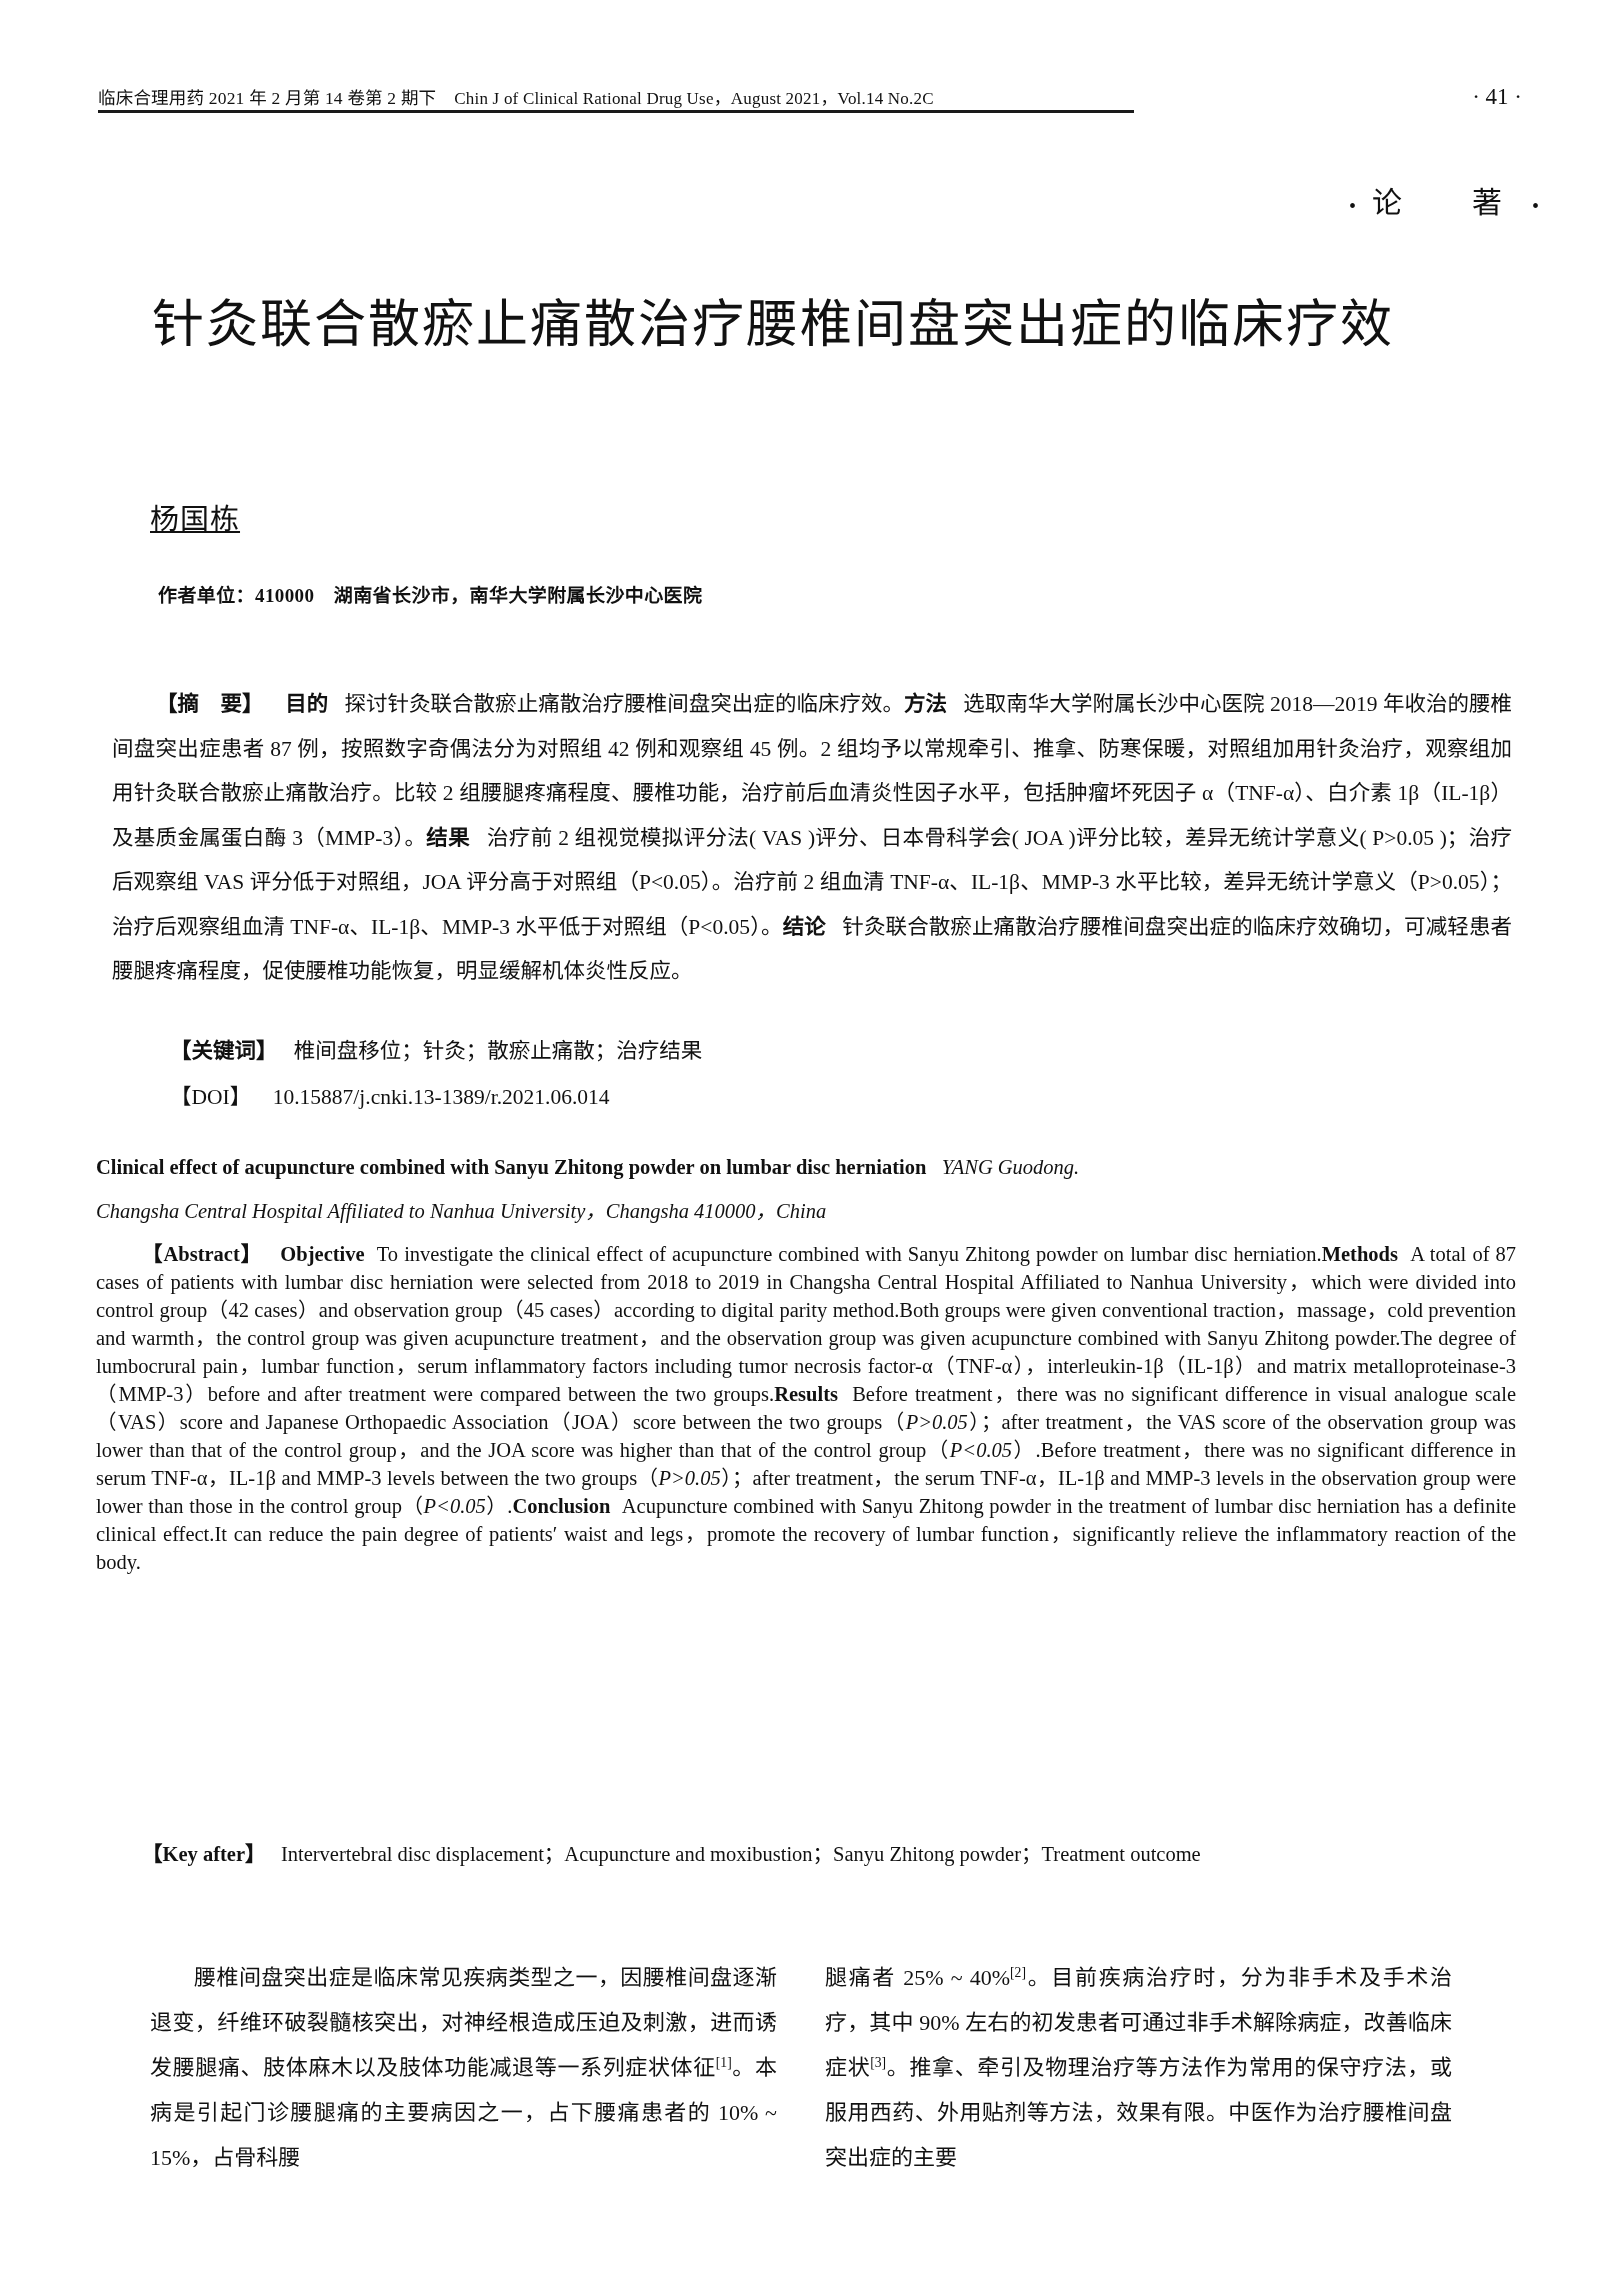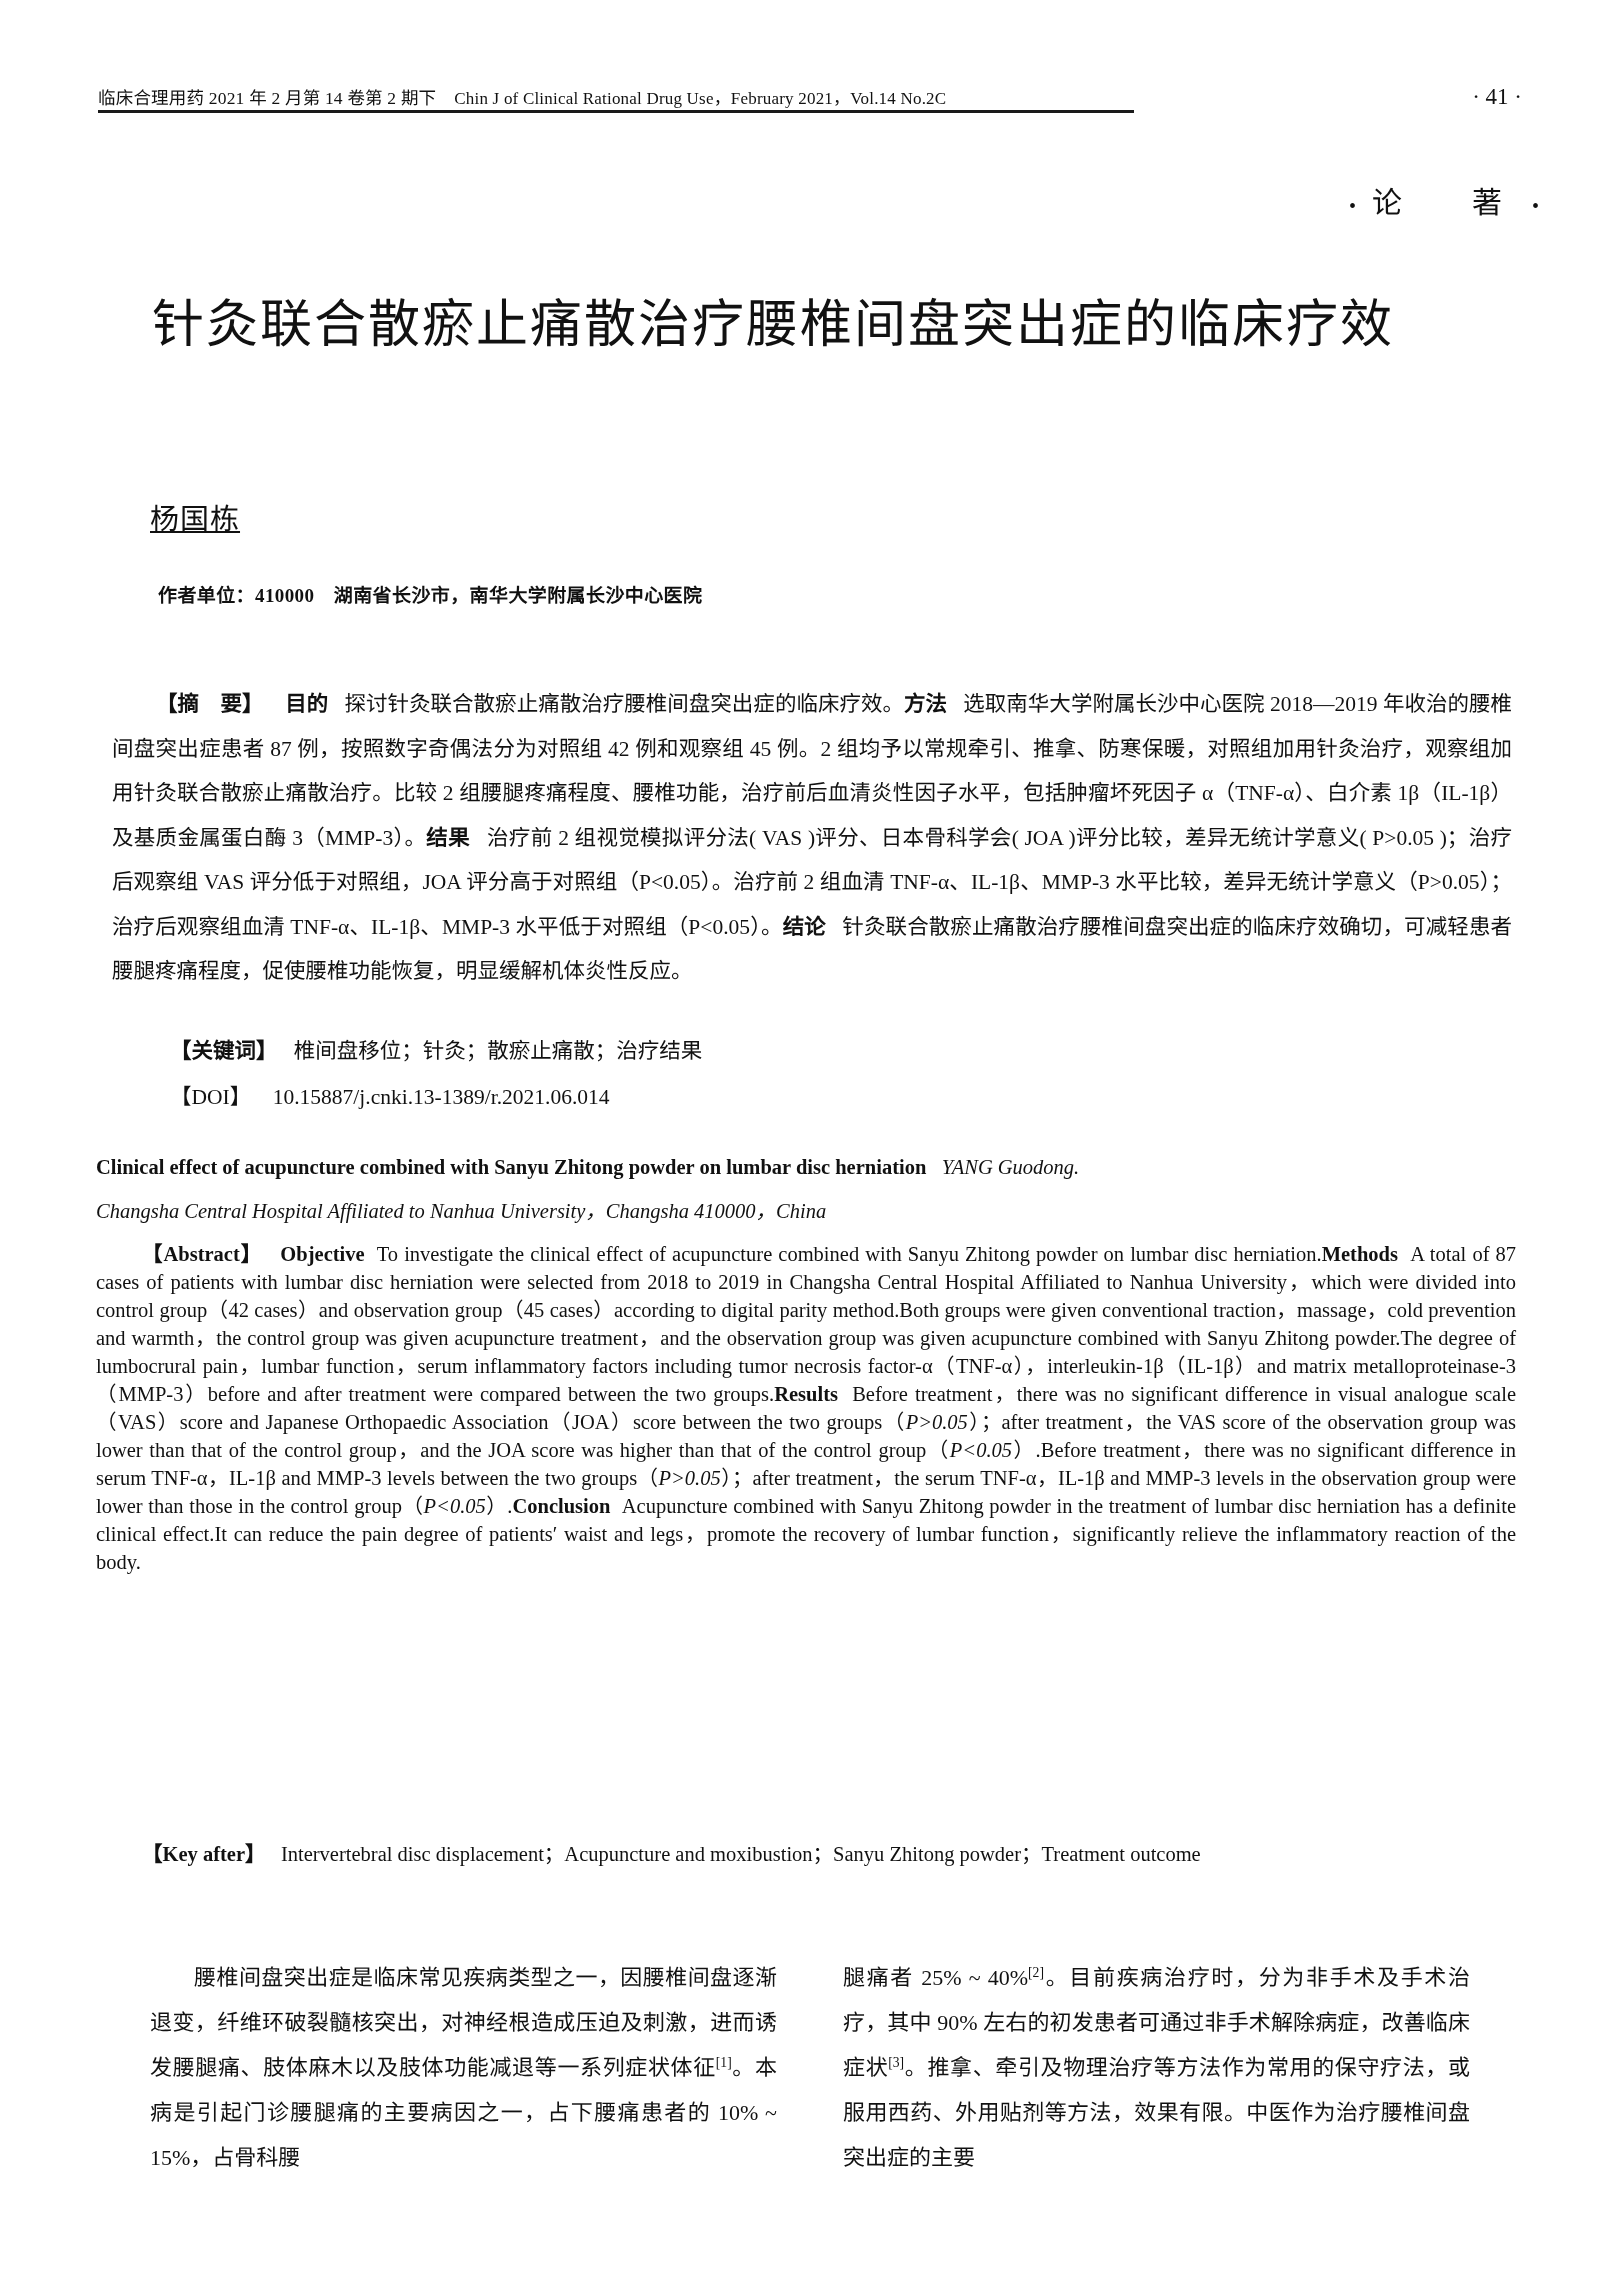--- a/index.html
+++ b/index.html
@@ -175,21 +175,21 @@
   }
   .en-keywords b { font-weight: bold; }
 
   
   .body-cols {
     position: absolute;
     left: 150px;
     top: 1955px;
     width: 1320px;
     display: flex;
-    gap: 66px;
+    gap: 48px;
   }
   .col {
     width: 627px;
     font-size: 22px;
     line-height: 45px;
     text-align: justify;
     text-justify: inter-character;
   }
   .col p { margin: 0; }
   .col p.indent { text-indent: 44px; }
@@ -199,21 +199,21 @@
     line-height: 0;
   }
 </style>
 </head>
 <body>
 
 <div class="page">
 
   <div class="runninghead">
     <div class="rh-left">
-      <span class="rh-cn">临床合理用药 2021 年 2 月第 14 卷第 2 期下</span><span class="rh-en">Chin J of Clinical Rational Drug Use，February 2021，Vol.14 No.2C</span>
+      <span class="rh-cn">临床合理用药 2021 年 2 月第 14 卷第 2 期下</span><span class="rh-en">Chin J of Clinical Rational Drug Use，August 2021，Vol.14 No.2C</span>
     </div>
     <div class="rh-page">· 41 ·</div>
   </div>
   <div class="rule-double"></div>
 
   <div class="section-marker">
     <span class="dot">•</span><span class="mk-text">论　著</span><span class="dot">•</span>
   </div>
 
   <div class="title">针灸联合散瘀止痛散治疗腰椎间盘突出症的临床疗效</div>

